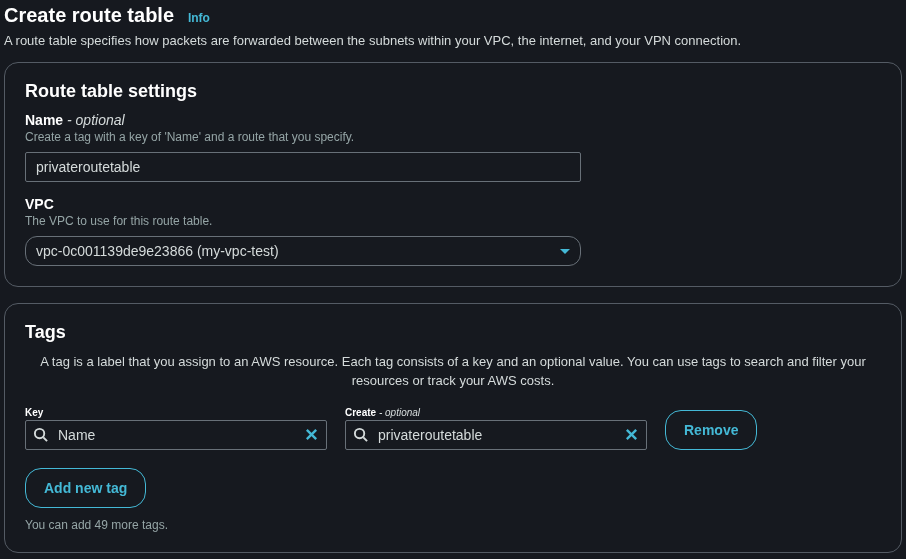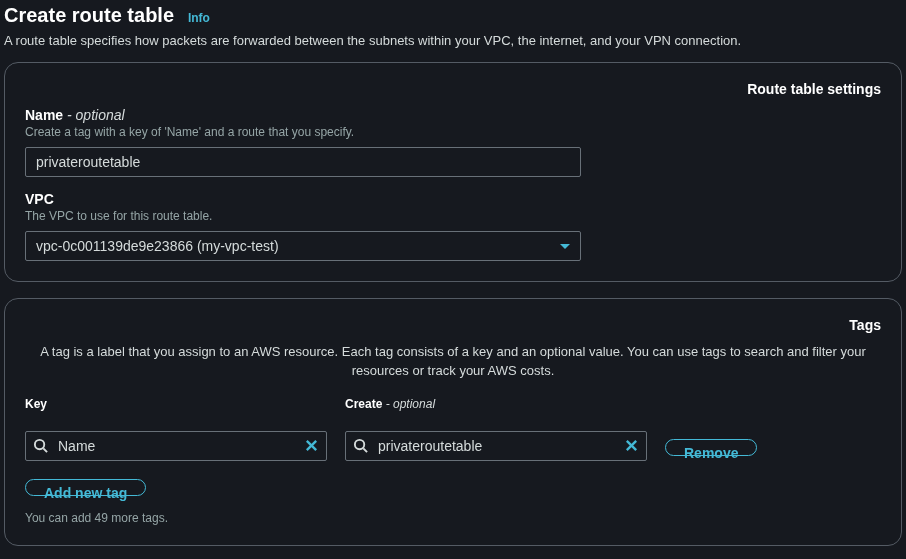--- a/index.html
+++ b/index.html
@@ -32,24 +32,23 @@
       margin-bottom: 14px;
     }
     .panel {
       border: 1px solid #545b64;
       border-radius: 14px;
       padding: 18px 20px 20px 20px;
       margin-bottom: 16px;
     }
     .section-title {
       color: #ffffff;
-      font-size: 14px;
+      font-size: 18px;
       font-weight: 700;
       margin-bottom: 10px;
-      text-align: right;
     }
     .field-label {
       color: #ffffff;
       font-size: 14px;
       font-weight: 700;
     }
     .optional {
       color: #d5dbdb;
       font-style: italic;
       font-weight: 400;
@@ -67,42 +66,42 @@
       border-radius: 2px;
       color: #d5dbdb;
       padding: 5px 10px;
       font-size: 14px;
       height: 30px;
     }
     .select-box {
       width: 556px;
       background: #16191f;
       border: 1px solid #687078;
-      border-radius: 2px;
+      border-radius: 12px;
       color: #d5dbdb;
       padding: 5px 10px;
       font-size: 14px;
       height: 30px;
       display: flex;
       align-items: center;
       justify-content: space-between;
       cursor: pointer;
     }
     .field-group { margin-bottom: 14px; }
     .field-group:last-child { margin-bottom: 0; }
     .tags-desc {
       color: #d5dbdb;
       font-size: 13px;
       line-height: 1.45;
       margin-bottom: 16px;
       text-align: center;
     }
     .tag-row { display: flex; gap: 18px; align-items: flex-end; margin-bottom: 18px; }
     .tag-col { }
-    .tag-label { color: #ffffff; font-size: 12px; font-weight: 700; margin-bottom: 20px; }
+    .tag-label { color: #ffffff; font-size: 10px; font-weight: 700; margin-bottom: 2px; }
     .tag-input-wrap {
       position: relative;
       width: 302px;
     }
     .tag-input-wrap svg.search {
       position: absolute; left: 8px; top: 7px;
     }
     .tag-input-wrap svg.clear {
       position: absolute; right: 8px; top: 7px; cursor: pointer;
     }
@@ -118,21 +117,21 @@
     }
     .btn-outline-blue {
       background: transparent;
       border: 1px solid #44b9d6;
       color: #44b9d6;
       font-size: 14px;
       font-weight: 700;
       padding: 5px 18px;
       border-radius: 16px;
       cursor: pointer;
-      height: 17px;
+      height: 40px;
     }
     .tags-footer-text { color: #95a5a6; font-size: 12px; margin-top: 10px; }
     .caret {
       width: 0; height: 0;
       border-left: 5px solid transparent;
       border-right: 5px solid transparent;
       border-top: 5px solid #44b9d6;
     }
   </style>
 </head>

